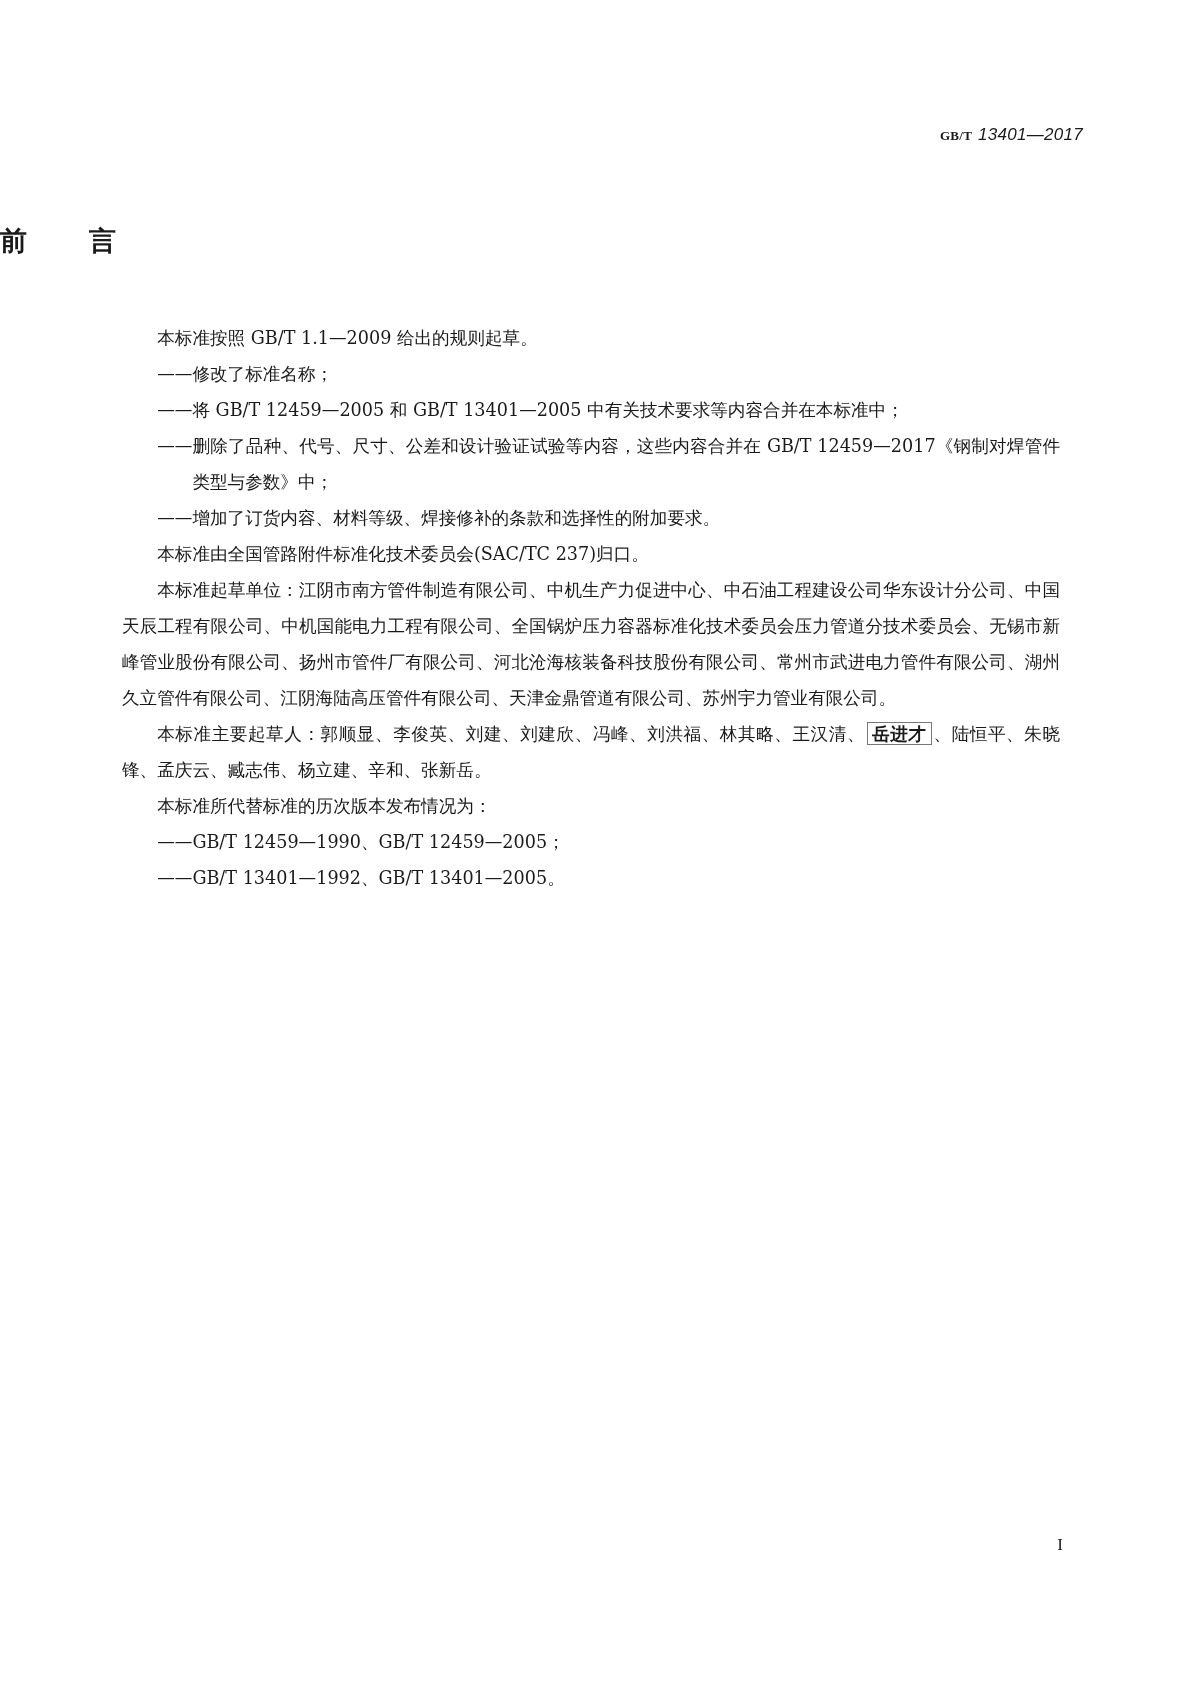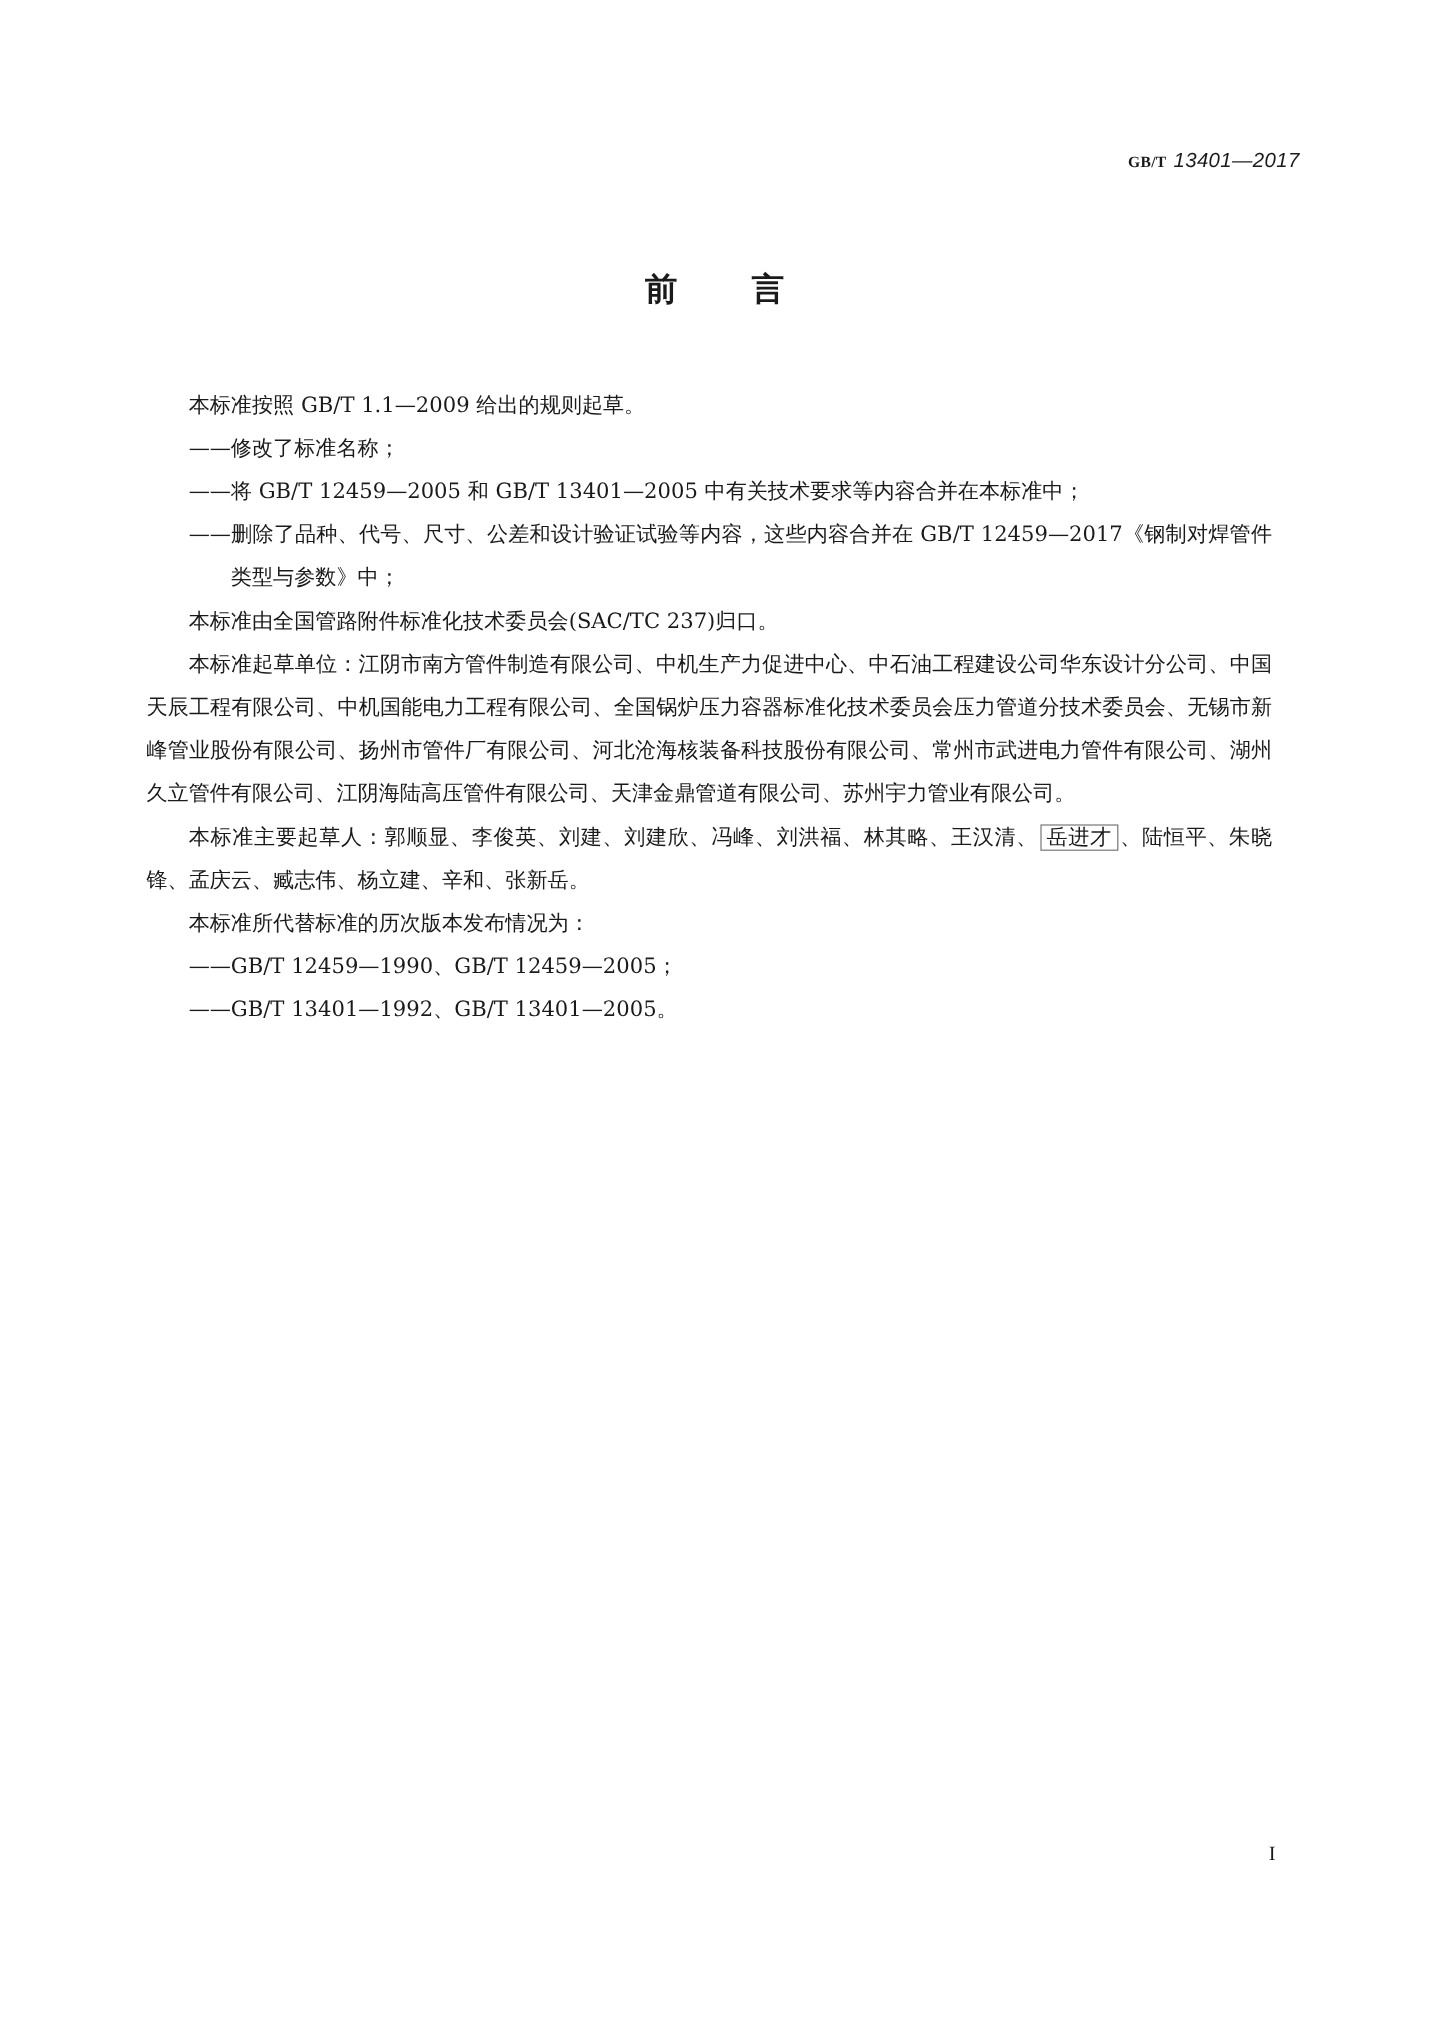--- a/index.html
+++ b/index.html
@@ -1,29 +1,29 @@
 <!DOCTYPE html>
 <html><head>
 <meta charset="utf-8">
 <style>
   html, body { margin: 0; padding: 0; background: #ffffff; }
   body { width: 1191px; height: 1684px; position: relative; overflow: hidden;
          font-family: "DejaVu Serif", "Liberation Serif", serif; color: #1a1a1a; }
   .header-code { position: absolute; top: 124px; right: 108px; font-size: 17px; letter-spacing: 0.3px; }
   .header-code .gbt { font-family: "Liberation Serif", serif; font-weight: bold; font-size: 13px; }
   .header-code .num { font-family: "Liberation Sans", sans-serif; font-size: 17px; font-style: italic; }
-  .title { position: absolute; top: 223px; left: 0; width: 100%; text-align: center;
+  .title { position: absolute; top: 223px; left: 0; width: 100%; text-align: left;
            font-family: "DejaVu Sans", sans-serif; font-weight: bold; font-size: 27px; letter-spacing: 0; }
   .title span { display: inline-block; }
   .title .gap { width: 62px; }
   .body { position: absolute; top: 320px; left: 122px; width: 938px; font-size: 17.6px; line-height: 36px; }
   .p { margin: 0; text-align: justify; }
   .indent { text-indent: 2em; }
   .dash-wrap { padding-left: 4em; text-indent: -2em; }
-  .boxed { border: 1px solid #777; padding: 0 4px; margin: 16px 2px; }
+  .boxed { border: 1px solid #777; padding: 0 4px; margin: 16px 2px; font-weight: bold; }
   .page-num { position: absolute; top: 1535px; right: 128px; font-size: 17px; font-family: "Liberation Serif", serif; }
 </style>
 </head>
 <body>
 
 <div class="header-code">
   <span class="gbt">GB/T</span>
   <span class="num">13401—2017</span>
 </div>
 
@@ -31,20 +31,21 @@
   <span>前</span><span class="gap"></span><span>言</span>
 </div>
 
 <div class="body">
   <p class="p indent">本标准按照 GB/T 1.1—2009 给出的规则起草。</p>
 
   <div>
     <p class="p dash-wrap"><span class="dash">——</span><span>修改了标准名称；</span></p>
     <p class="p dash-wrap"><span class="dash">——</span><span>将 GB/T 12459—2005 和 GB/T 13401—2005 中有关技术要求等内容合并在本标准中；</span></p>
     <p class="p dash-wrap"><span class="dash">——</span><span>删除了品种、代号、尺寸、公差和设计验证试验等内容，这些内容合并在 GB/T 12459—2017《钢制对焊管件　类型与参数》中；</span></p>
+    <p class="p dash-wrap"><span class="dash">——</span><span>增加了订货内容、材料等级、焊接修补的条款和选择性的附加要求。</span></p>
   </div>
 
   <p class="p indent">本标准由全国管路附件标准化技术委员会(SAC/TC 237)归口。</p>
   <p class="p indent">本标准起草单位：江阴市南方管件制造有限公司、中机生产力促进中心、中石油工程建设公司华东设计分公司、中国天辰工程有限公司、中机国能电力工程有限公司、全国锅炉压力容器标准化技术委员会压力管道分技术委员会、无锡市新峰管业股份有限公司、扬州市管件厂有限公司、河北沧海核装备科技股份有限公司、常州市武进电力管件有限公司、湖州久立管件有限公司、江阴海陆高压管件有限公司、天津金鼎管道有限公司、苏州宇力管业有限公司。</p>
   <p class="p indent"><span>本标准主要起草人：郭顺显、李俊英、刘建、刘建欣、冯峰、刘洪福、林其略、王汉清、</span><span class="boxed">岳进才</span><span>、陆恒平、朱晓锋、孟庆云、臧志伟、杨立建、辛和、张新岳。</span></p>
   <p class="p indent">本标准所代替标准的历次版本发布情况为：</p>
 
   <div>
     <p class="p dash-wrap"><span class="dash">——</span><span>GB/T 12459—1990、GB/T 12459—2005；</span></p>
     <p class="p dash-wrap"><span class="dash">——</span><span>GB/T 13401—1992、GB/T 13401—2005。</span></p>

